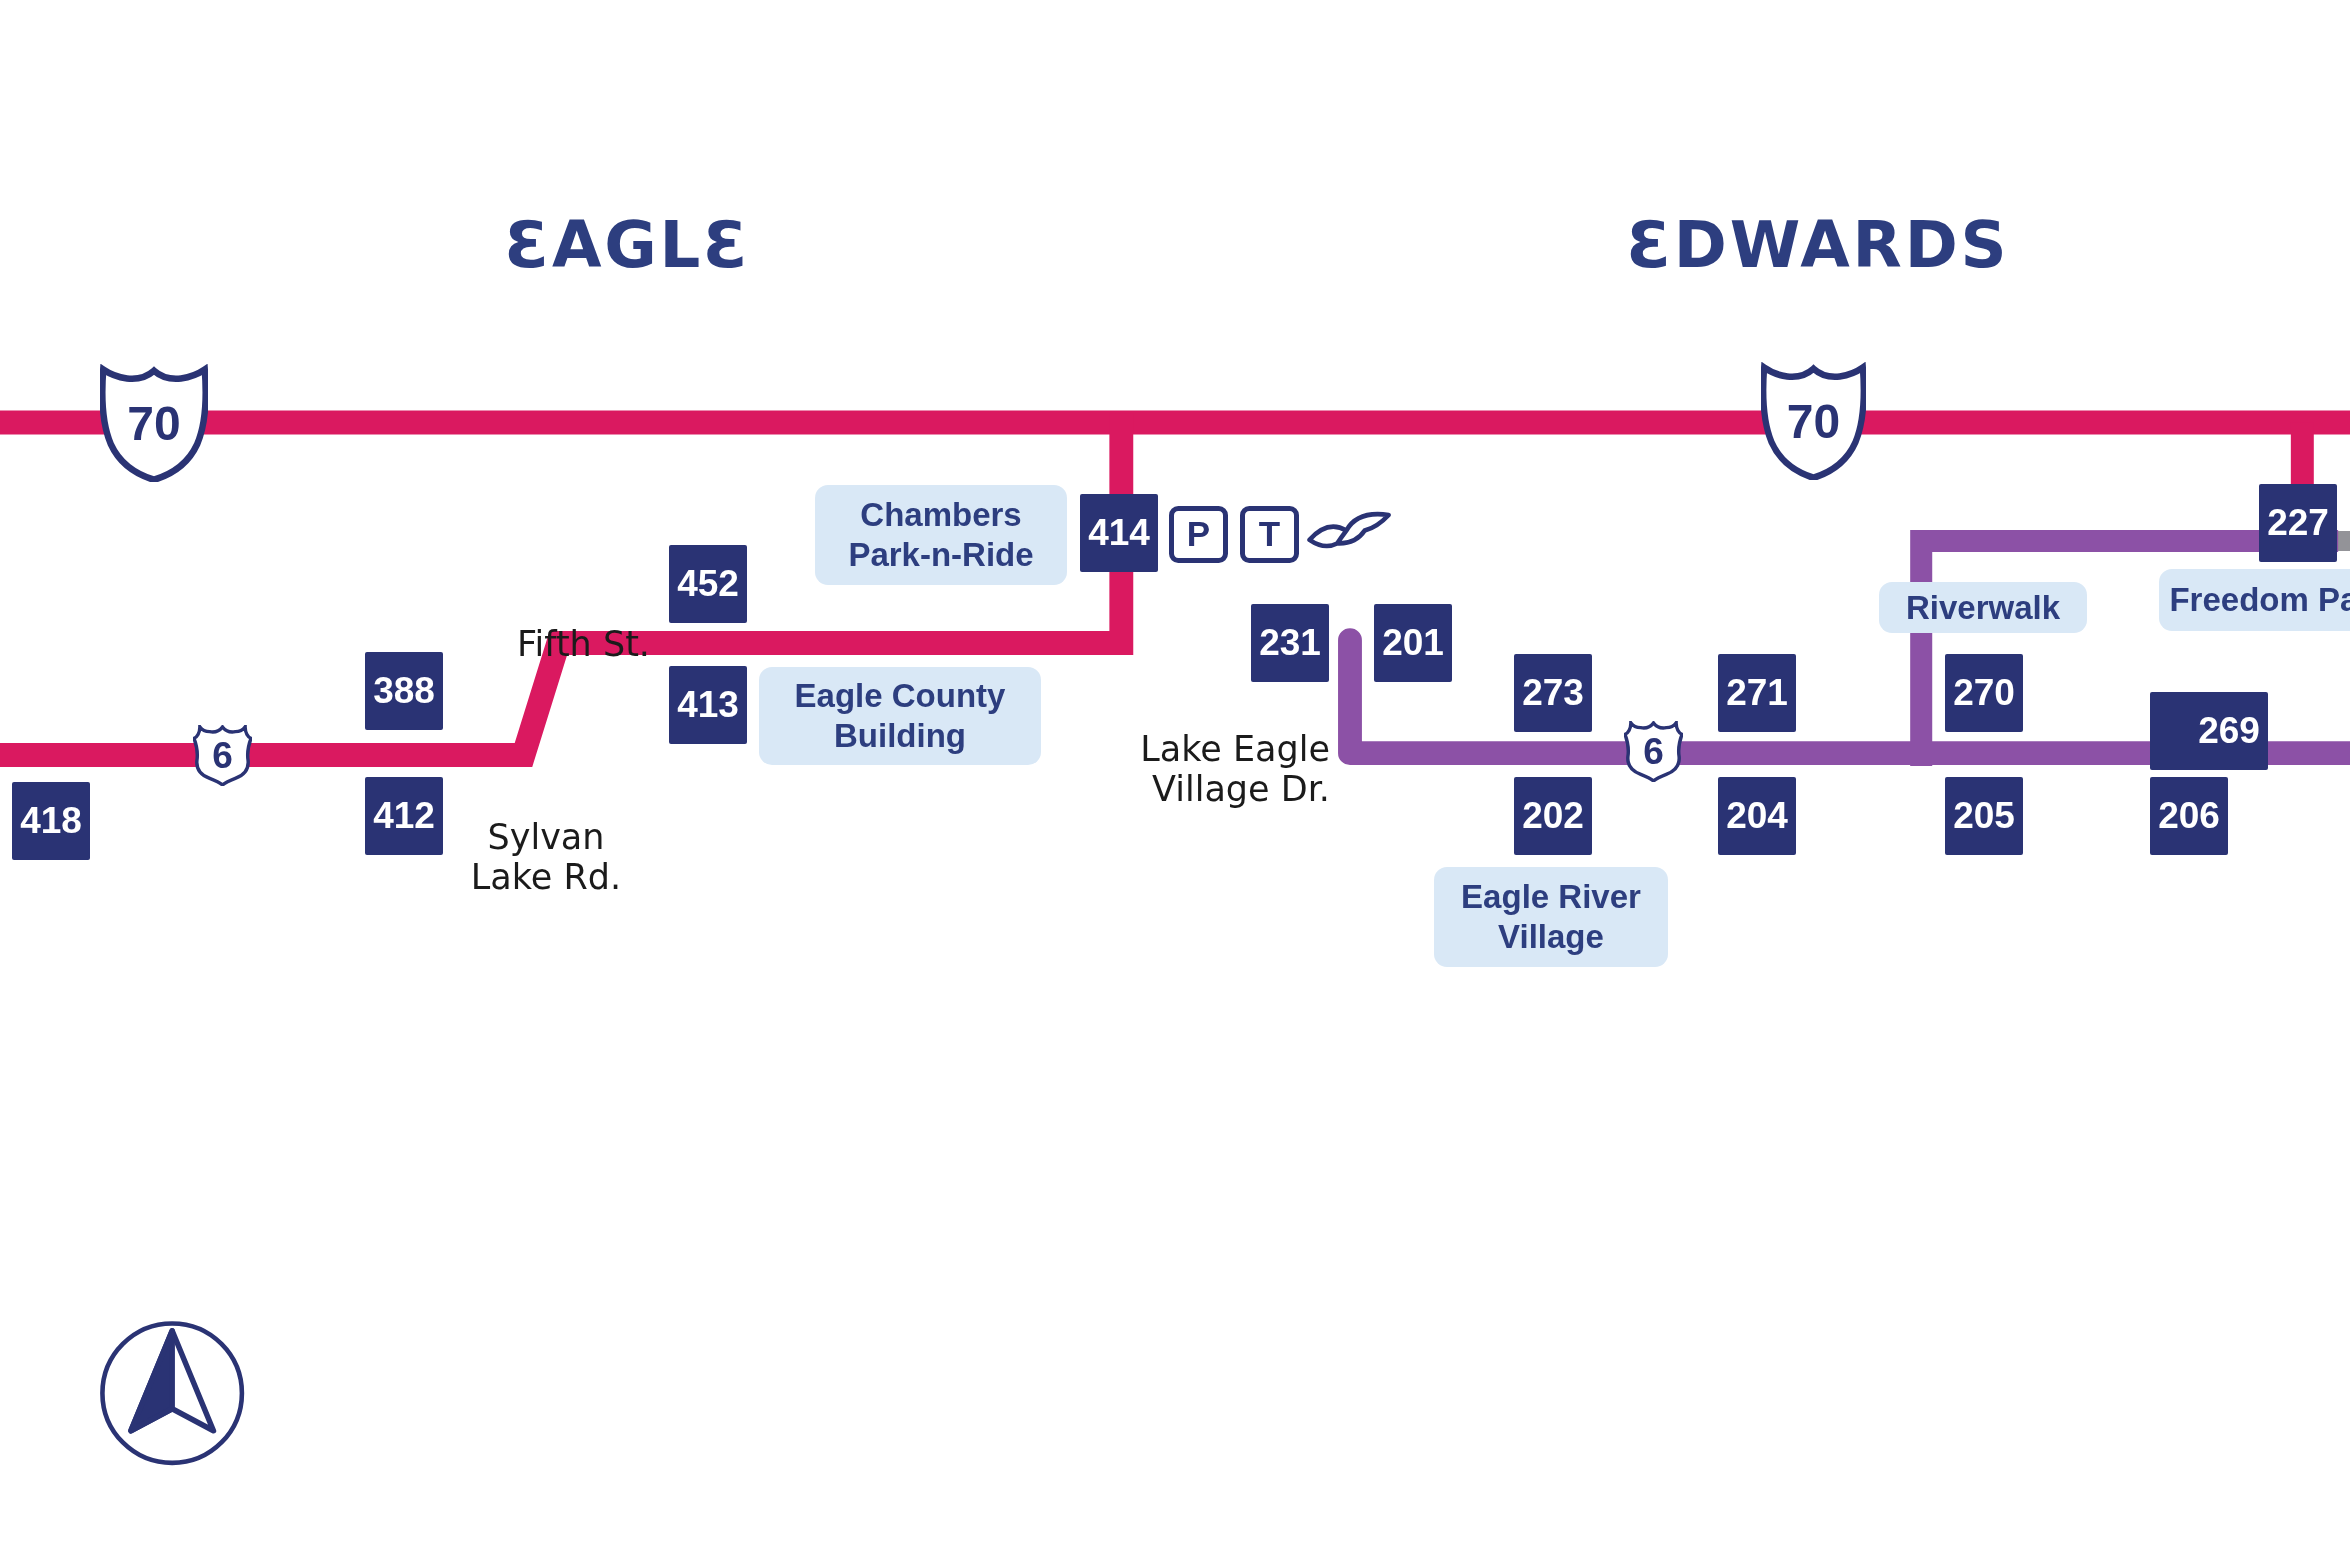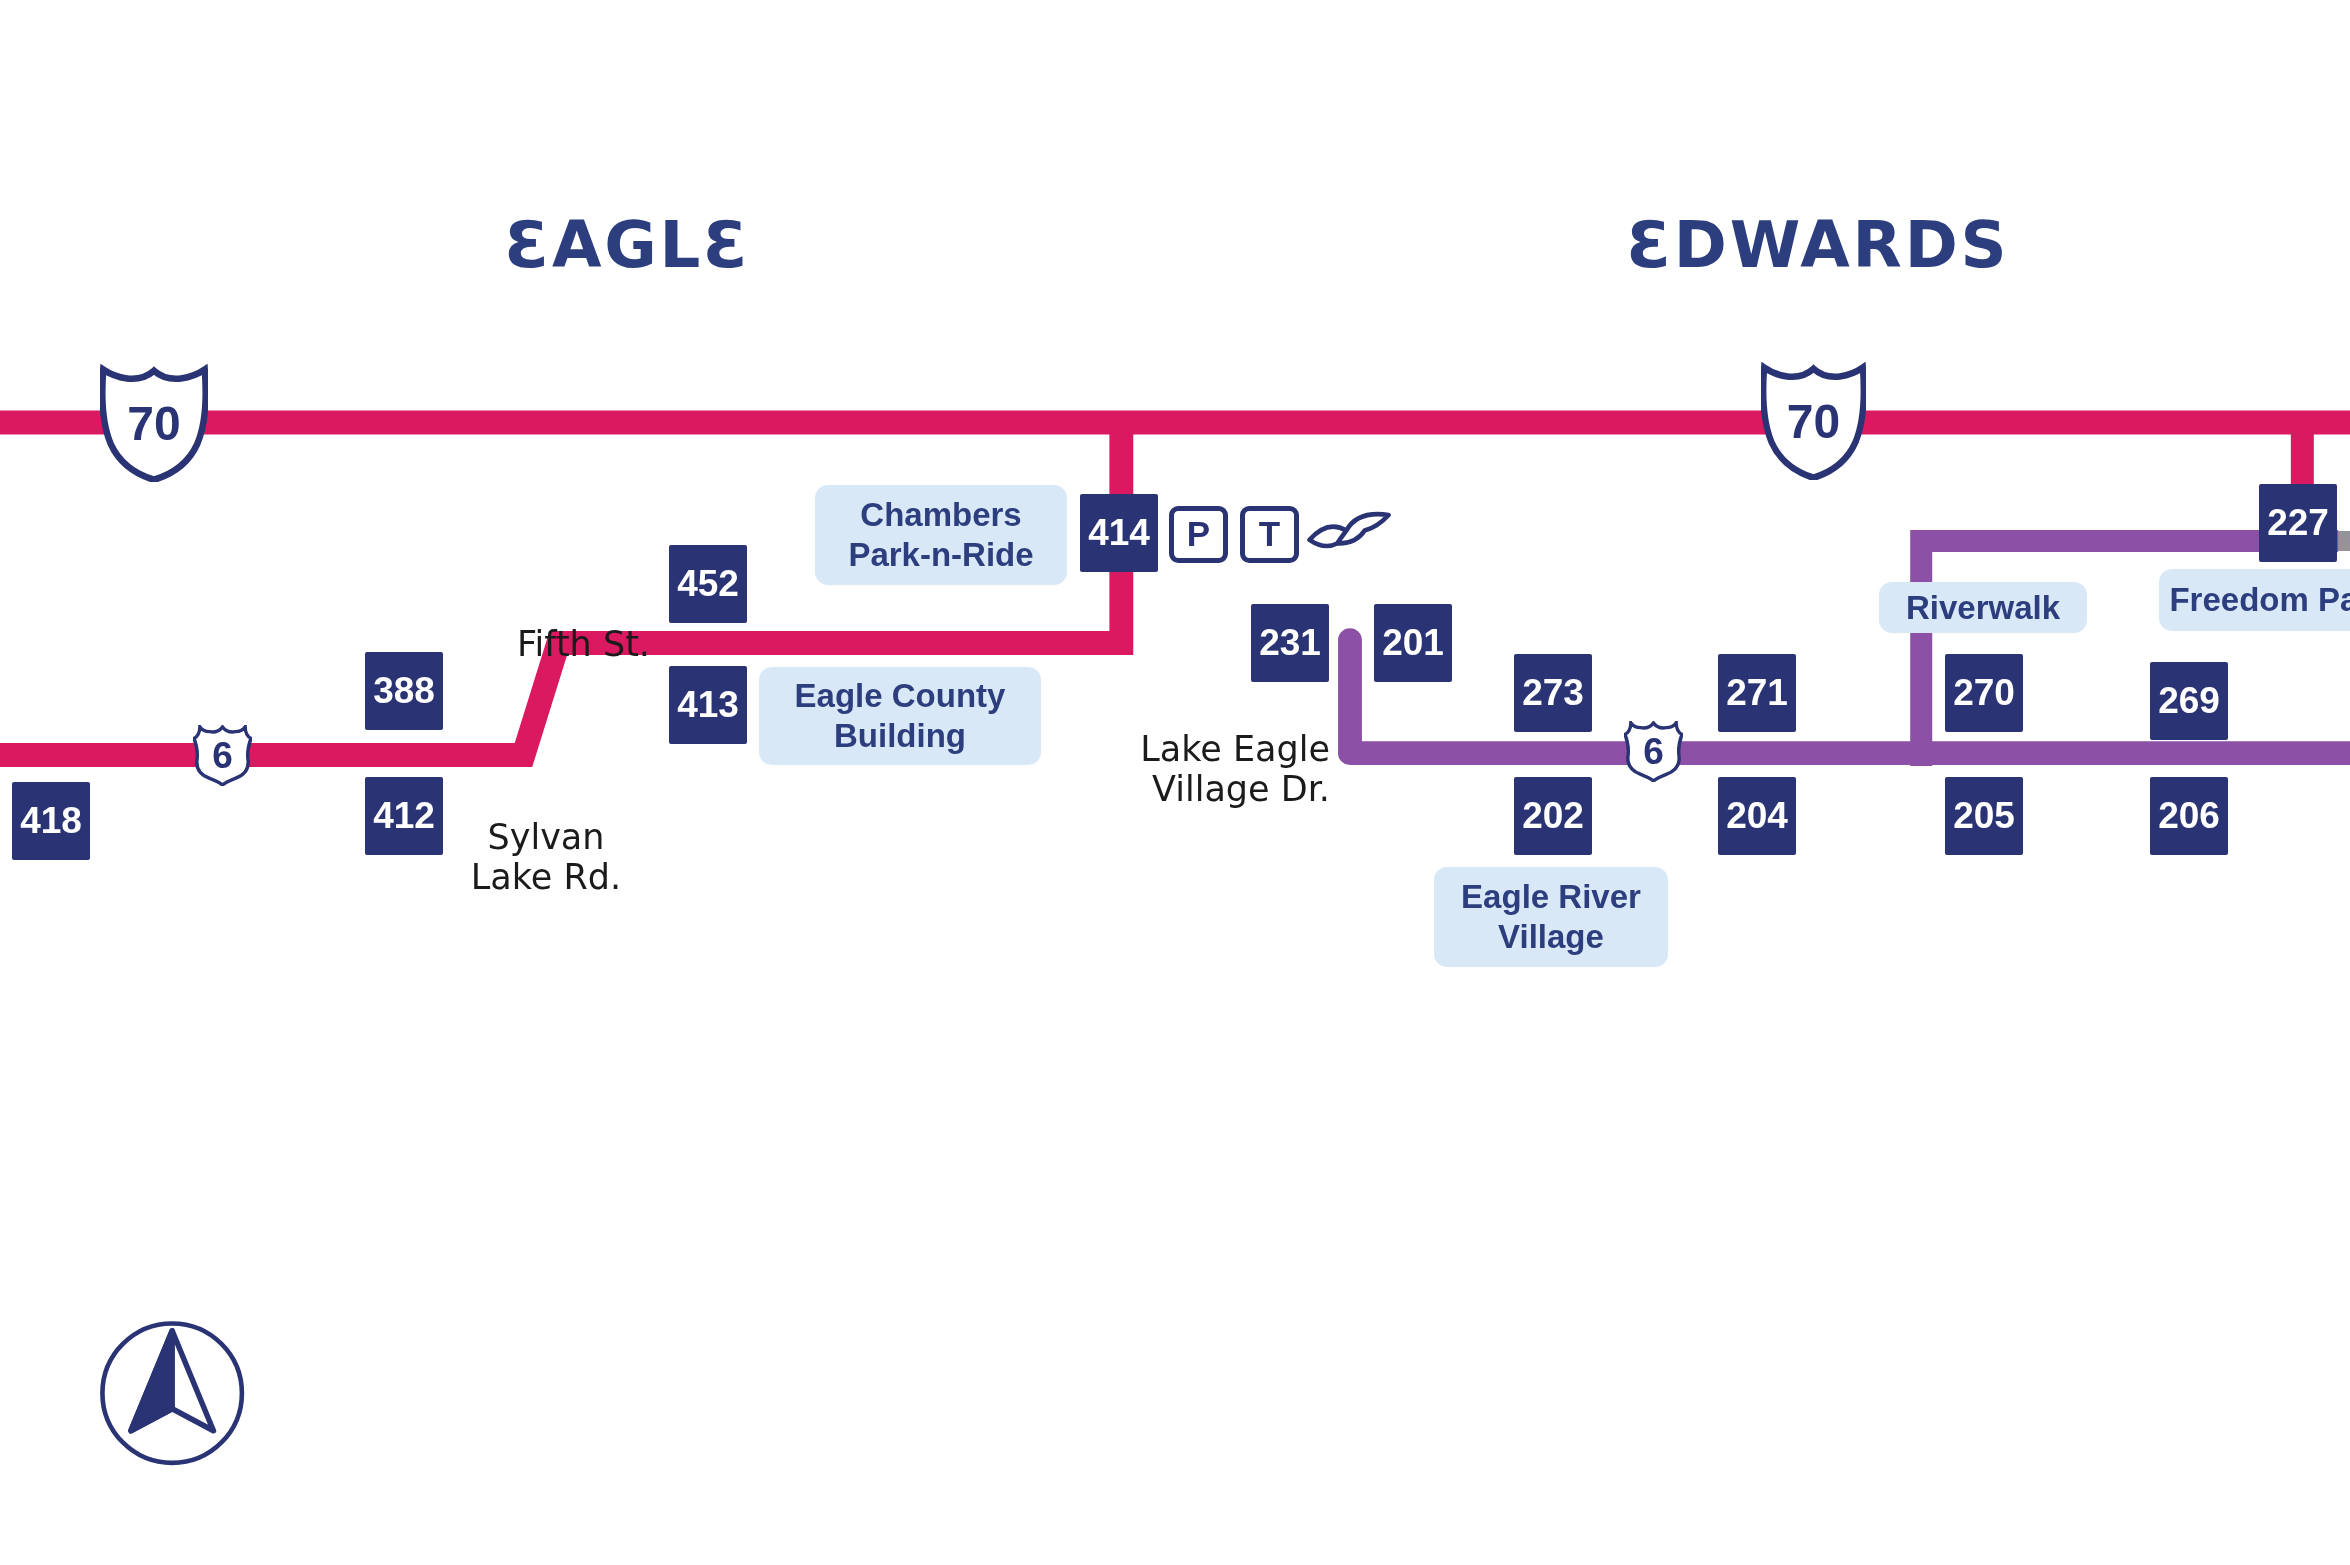--- a/index.html
+++ b/index.html
@@ -143,21 +143,21 @@
     <div class="stop-badge" style="left: 669px; top: 666px;">413</div>
     <div class="stop-badge" style="left: 1080px; top: 494px;">414</div>
     <div class="stop-badge" style="left: 1251px; top: 604px;">231</div>
     <div class="stop-badge" style="left: 1374px; top: 604px;">201</div>
     <div class="stop-badge" style="left: 1514px; top: 654px;">273</div>
     <div class="stop-badge" style="left: 1514px; top: 777px;">202</div>
     <div class="stop-badge" style="left: 1718px; top: 654px;">271</div>
     <div class="stop-badge" style="left: 1718px; top: 777px;">204</div>
     <div class="stop-badge" style="left: 1945px; top: 654px;">270</div>
     <div class="stop-badge" style="left: 1945px; top: 777px;">205</div>
-    <div class="stop-badge" style="left: 2150px; top: 662px;">269</div>
+    <div class="stop-badge" style="left: 2150px; top: 692px; padding-left: 40px;">269</div>
     <div class="stop-badge" style="left: 2150px; top: 777px;">206</div>
     <div class="stop-badge" style="left: 2259px; top: 484px;">227</div>
     <div class="poi-label" style="left: 815px; top: 485px; width: 252px; height: 100px;">
       <div>Chambers</div>
       <div>Park-n-Ride</div>
     </div>
     <div class="poi-label" style="left: 759px; top: 667px; width: 282px; height: 98px;">
       <div>Eagle County</div>
       <div>Building</div>
     </div>

